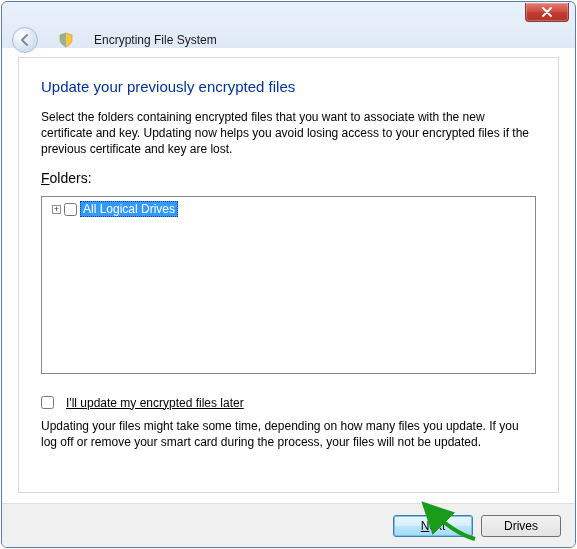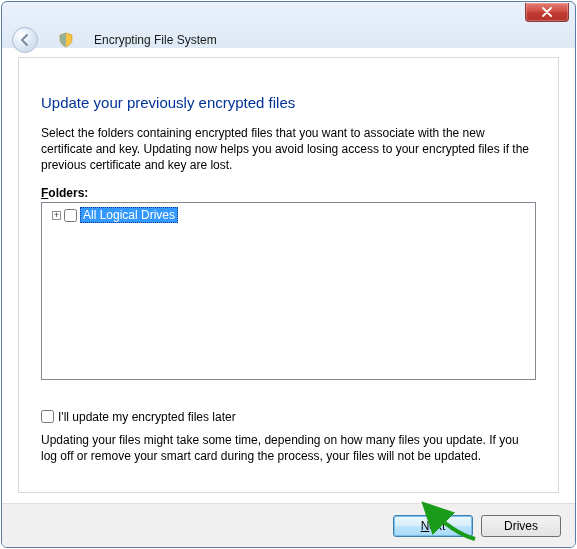--- a/index.html
+++ b/index.html
@@ -83,38 +83,37 @@
   
   .content {
     position: absolute;
     top: 55px;
     left: 16px;
     right: 16px;
     bottom: 54px;
     background: #ffffff;
     border: 1px solid #d9d9d9;
     box-sizing: border-box;
-    padding: 36px 22px 12px 22px;
+    padding: 20px 22px 12px 22px;
   }
   .page-heading {
     color: #003399;
     font-size: 15px;
     margin: 0 0 14px 0;
     font-weight: normal;
   }
   .intro {
     color: #000;
     font-size: 12px;
     line-height: 1.35;
     margin-bottom: 12px;
   }
   .folders-label {
-    font-size: 12px;
-    margin-bottom: 2px;
-    font-weight: bold;
+    font-size: 14px;
+    margin-bottom: 10px;
   }
   .folders-label .accel { text-decoration: underline; }
   .tree {
     border: 1px solid #828790;
     height: 178px;
     background: #fff;
     padding: 4px 4px;
     box-sizing: border-box;
     overflow: auto;
   }
@@ -146,24 +145,25 @@
     margin: 0;
   }
   .tree-label {
     background: #3399ff;
     color: #fff;
     padding: 0 2px;
     border: 1px dotted #0b3d91;
     text-align: center;
   }
   .later-row {
-    margin-top: 30px;
-    display: flex;
-    align-items: center;
-    gap: 4px;
+    margin-top: 22px;
+    display: flex;
+    align-items: center;
+    gap: 12px;
+    text-decoration: underline;
   }
   .later-row input {
     width: 13px;
     height: 13px;
     margin: 0;
   }
   .note {
     margin-top: 8px;
     font-size: 12px;
     line-height: 1.35;

